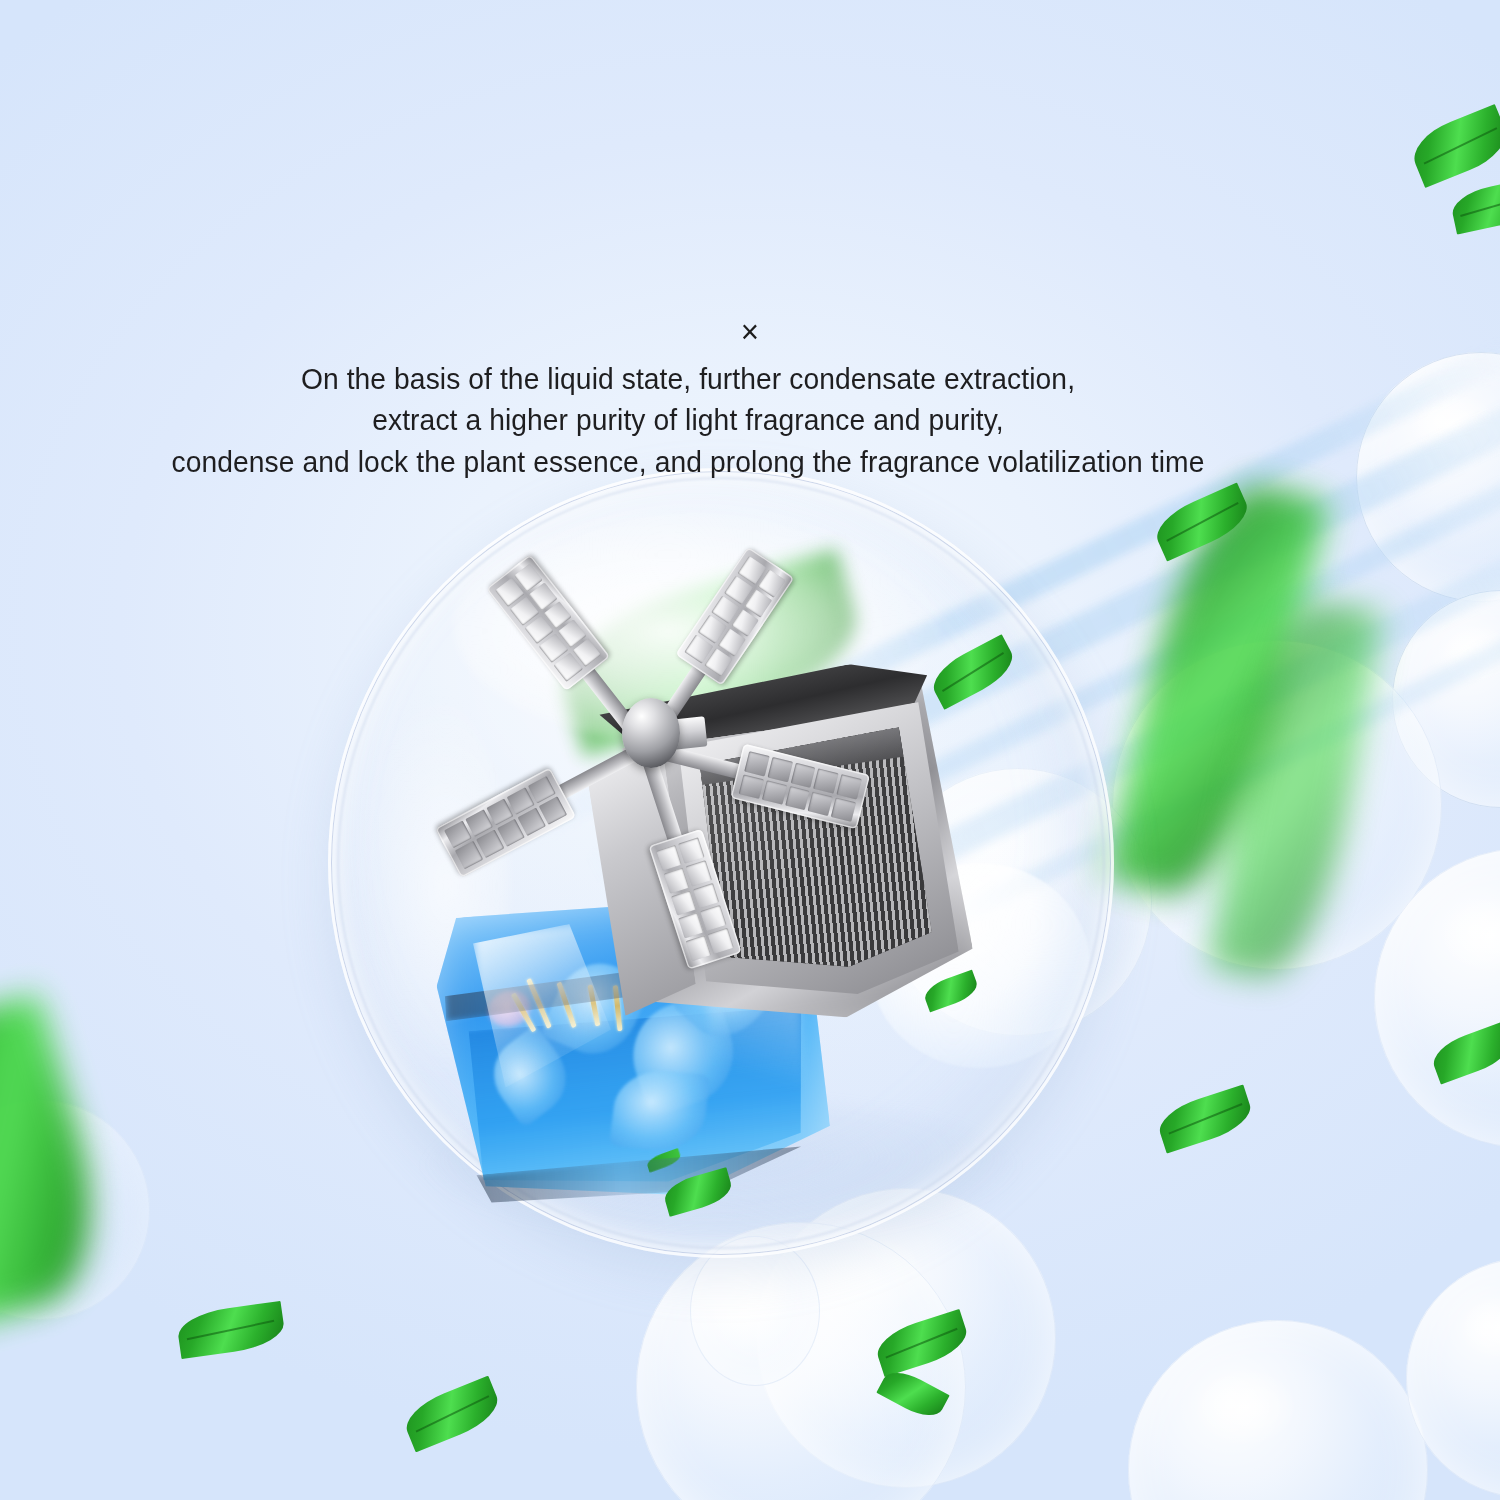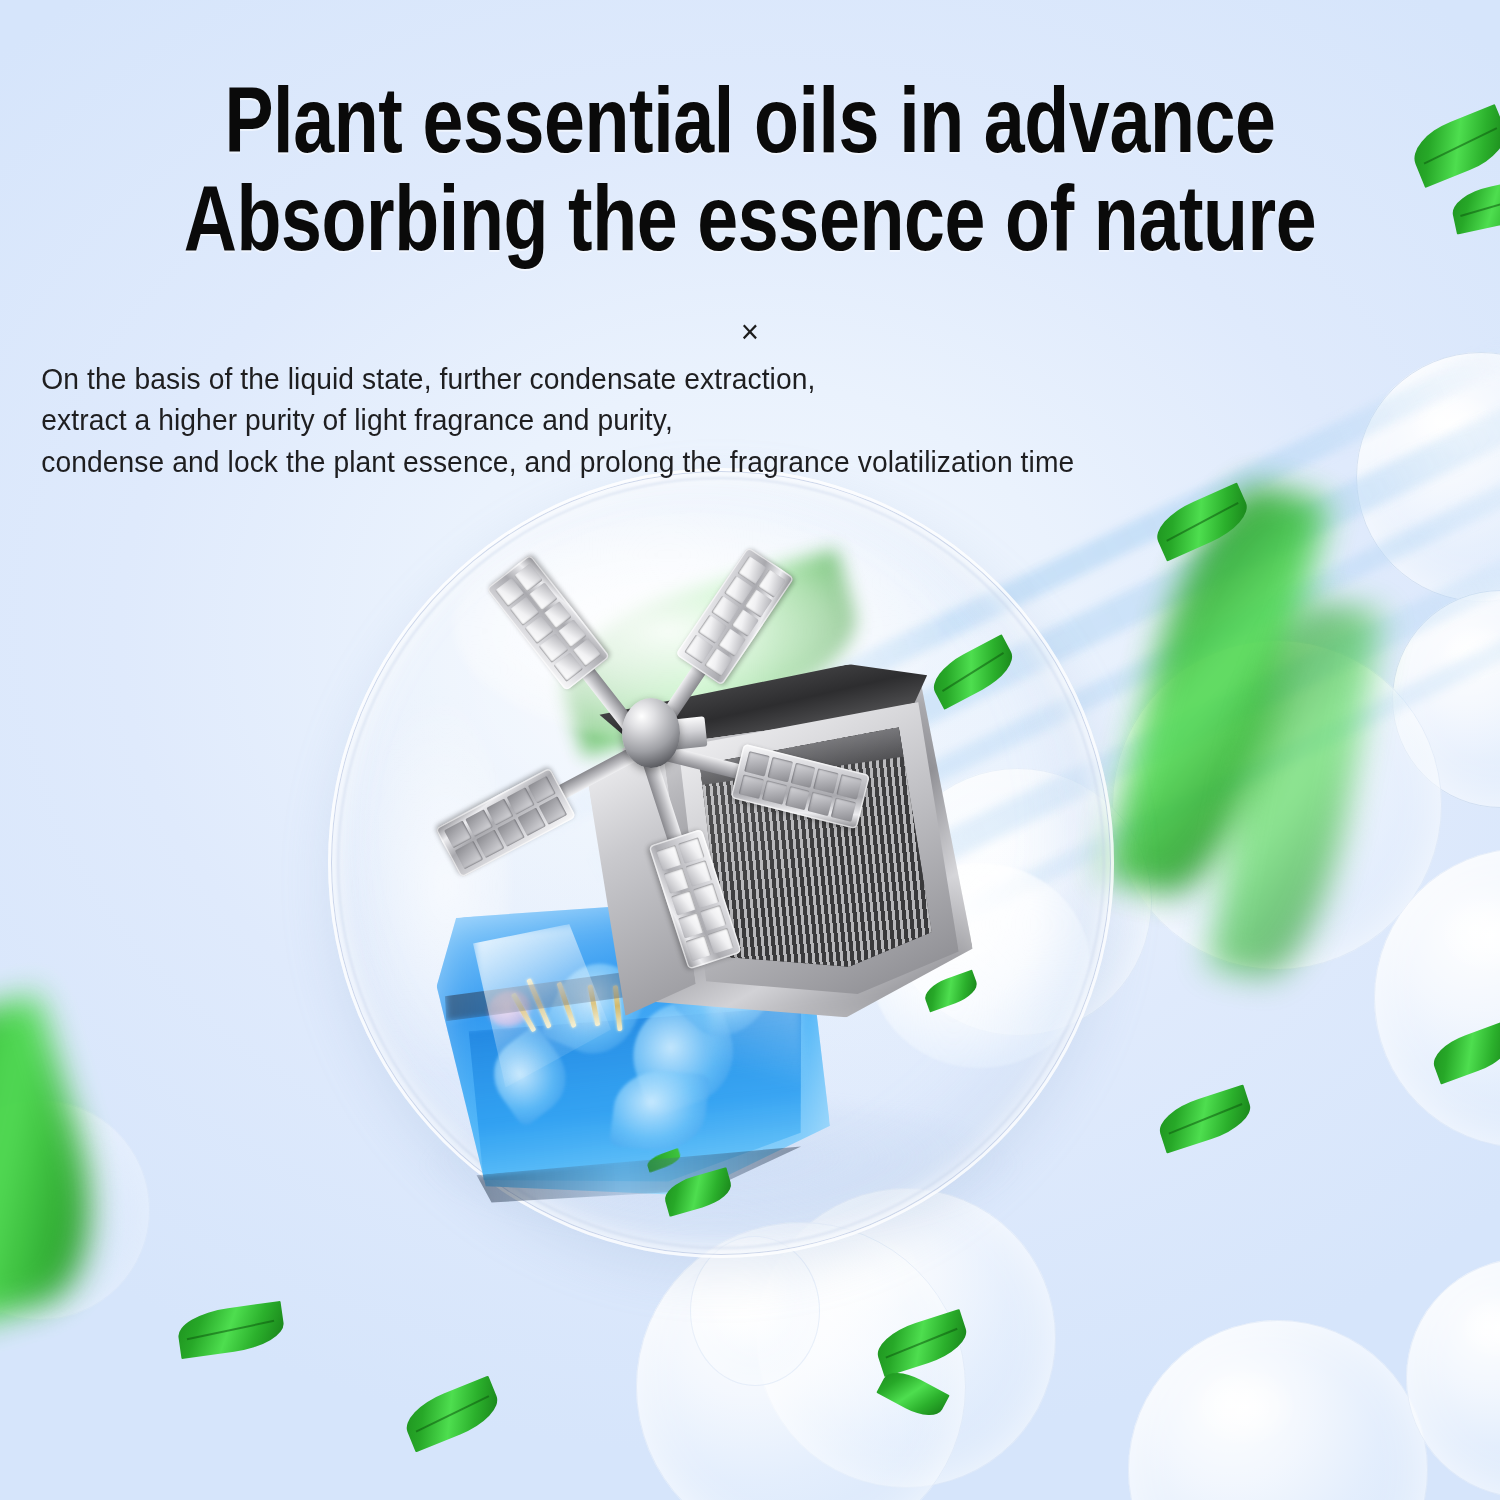--- a/index.html
+++ b/index.html
@@ -421,21 +421,21 @@
     font-weight:400;
     color:#1c1c1c;
     display:inline-block;
     transform:scaleX(.92);
   }
 
   #subcopy {
     position:absolute;
     left:0; top:358px;
     width:1376px;
-    text-align:left;
+    text-align:center;
     z-index:20;
   }
   #subcopy p {
     color:#1e1e20;
     font-family:"Liberation Sans Narrow","Liberation Sans", sans-serif;
     font-size:30px;
     line-height:1.38;
     letter-spacing:.1px;
     transform:scaleX(0.94);
     transform-origin:center center;
@@ -649,24 +649,20 @@
       <div class="vein"></div>
   </div>
   <div class="leaf" style="left:404px; top:1392px; width:96px; height:44px; transform:rotate(-22deg);">
     <div class="lf"></div>
       <div class="vein"></div>
   </div>
   <div class="leaf" style="left:1432px; top:1034px; width:80px; height:38px; transform:rotate(-20deg);">
     <div class="lf"></div>
   </div>
 
-  <div id="headline">
-    <span class="line">Plant essential oils in advance</span>
-    <span class="line">Absorbing the essence of nature</span>
-  </div>
 
   <div id="xmark">
     <span>×</span>
   </div>
 
   <div id="subcopy">
     <p>On the basis of the liquid state, further condensate extraction,</p>
     <p>extract a higher purity of light fragrance and purity,</p>
     <p>condense and lock the plant essence, and prolong the fragrance volatilization time</p>
   </div>

